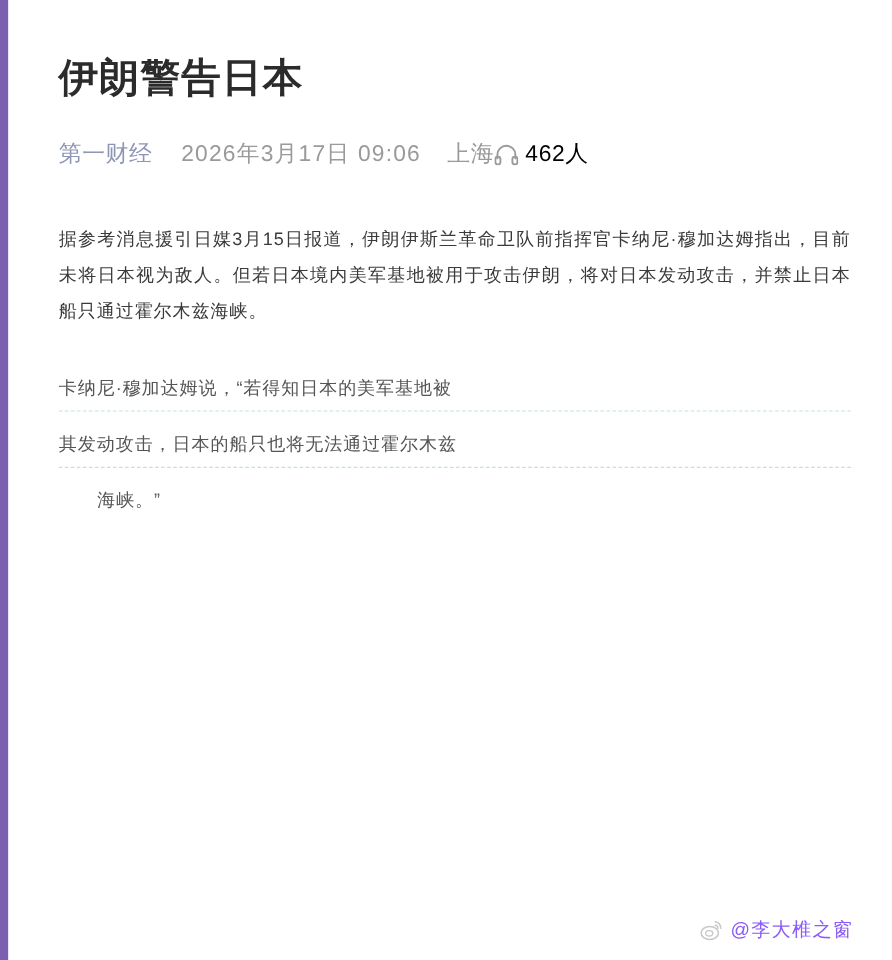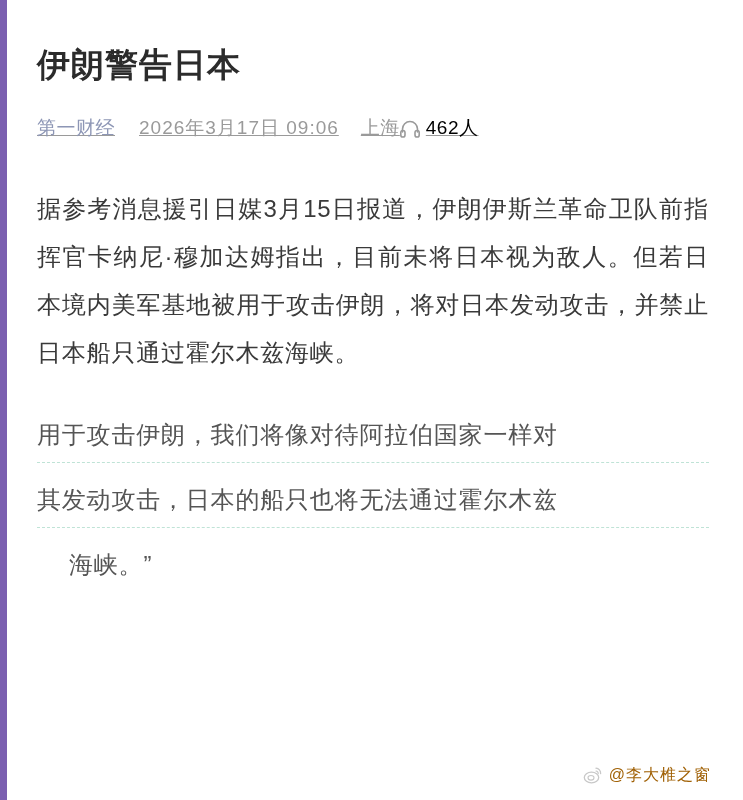--- a/index.html
+++ b/index.html
@@ -25,38 +25,37 @@
   .page {
     position: absolute;
     left: 7px;
     top: 0;
     width: 736px;
     height: 800px;
     background: #ffffff;
     box-sizing: border-box;
   }
   .content {
-    padding: 30px 34px 0 30px;
+    padding: 30px 34px 0 42px;
   }
   .article-title {
     font-size: 33px;
     font-weight: bold;
     color: #2b2b2b;
     letter-spacing: 1px;
     margin: 14px 0 0 0;
     line-height: 1.3;
   }
   .meta-row {
     margin-top: 28px;
     display: flex;
     align-items: center;
     color: #9a9a9a;
     font-size: 19px;
     letter-spacing: 0.5px;
-    text-decoration: underline;
   }
   .meta-source {
     color: #8d96b5;
     margin-right: 24px;
   }
   .meta-date {
     margin-right: 22px;
     letter-spacing: 1px;
   }
   .meta-city {
@@ -69,21 +68,21 @@
   .headphone-icon {
     display: inline-block;
     width: 20px;
     height: 18px;
     margin-right: 6px;
     position: relative;
     top: 1px;
   }
   .body-text {
     margin-top: 44px;
-    font-size: 24px;
+    font-size: 15px;
     line-height: 2.0;
     color: #3a3a3a;
     letter-spacing: 0.8px;
     text-align: justify;
   }
   .para {
     margin: 0 0 34px 0;
   }
   .para.quote {
     color: #555555;
@@ -97,21 +96,21 @@
   .para.quote .line:last-child {
     border-bottom: none;
     margin-left: 32px;
   }
   .watermark {
     position: absolute;
     right: 32px;
     bottom: 14px;
     display: flex;
     align-items: center;
-    color: #a16207;
+    color: #8b5cf6;
     font-size: 16px;
     letter-spacing: 1px;
   }
   .weibo-icon {
     display: inline-block;
     width: 19px;
     height: 19px;
     margin-right: 7px;
   }
 </style>
@@ -137,21 +136,21 @@
             <rect x="15" y="10.5" width="4.2" height="6.5" rx="2.1" fill="none" stroke="#9a9a9a" stroke-width="1.6"></rect>
           </svg>
         </span>
         <span>462人</span>
       </span>
     </div>
 
     <div class="body-text">
       <p class="para">据参考消息援引日媒3月15日报道，伊朗伊斯兰革命卫队前指挥官卡纳尼·穆加达姆指出，目前未将日本视为敌人。但若日本境内美军基地被用于攻击伊朗，将对日本发动攻击，并禁止日本船只通过霍尔木兹海峡。</p>
       <p class="para quote">
-        <span class="line">用于攻击伊朗，我们将像对待阿拉伯国家一样对</span>
+        <span class="line">卡纳尼·穆加达姆说，“若得知日本的美军基地被</span>
         <span class="line">其发动攻击，日本的船只也将无法通过霍尔木兹</span>
         <span class="line">海峡。”</span>
       </p>
     </div>
 
   </div>
 
   <div class="watermark">
     <span class="weibo-icon">
       <svg width="19" height="19" viewBox="0 0 19 19">

